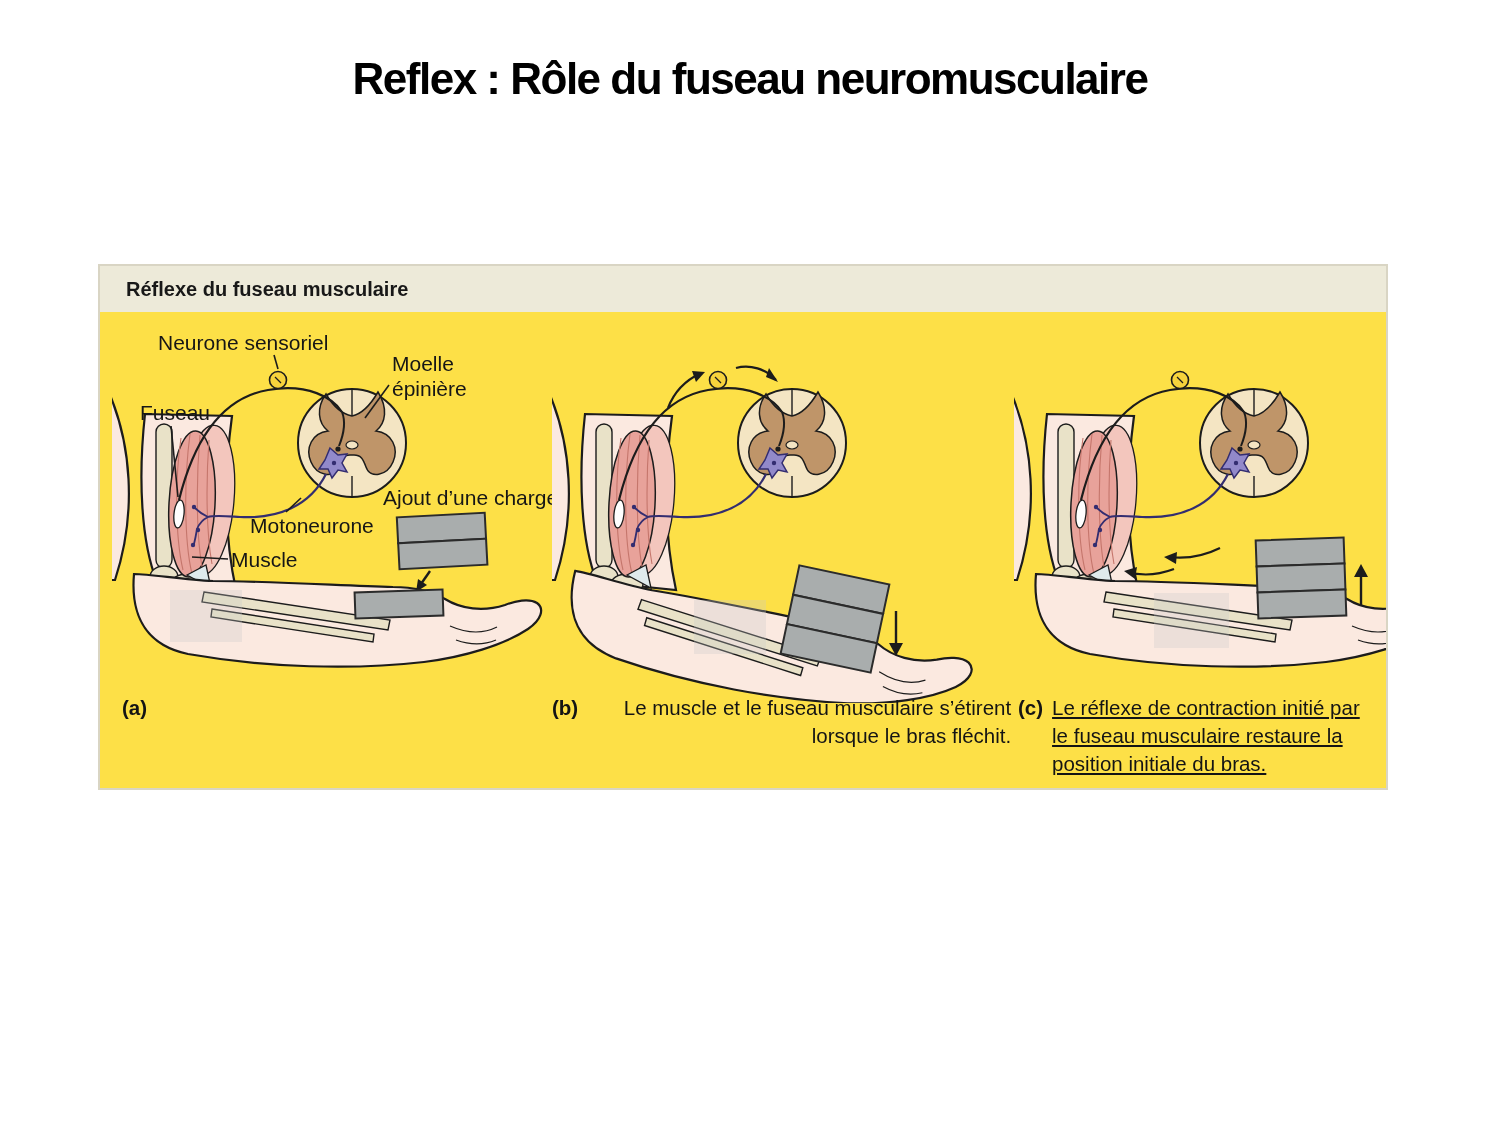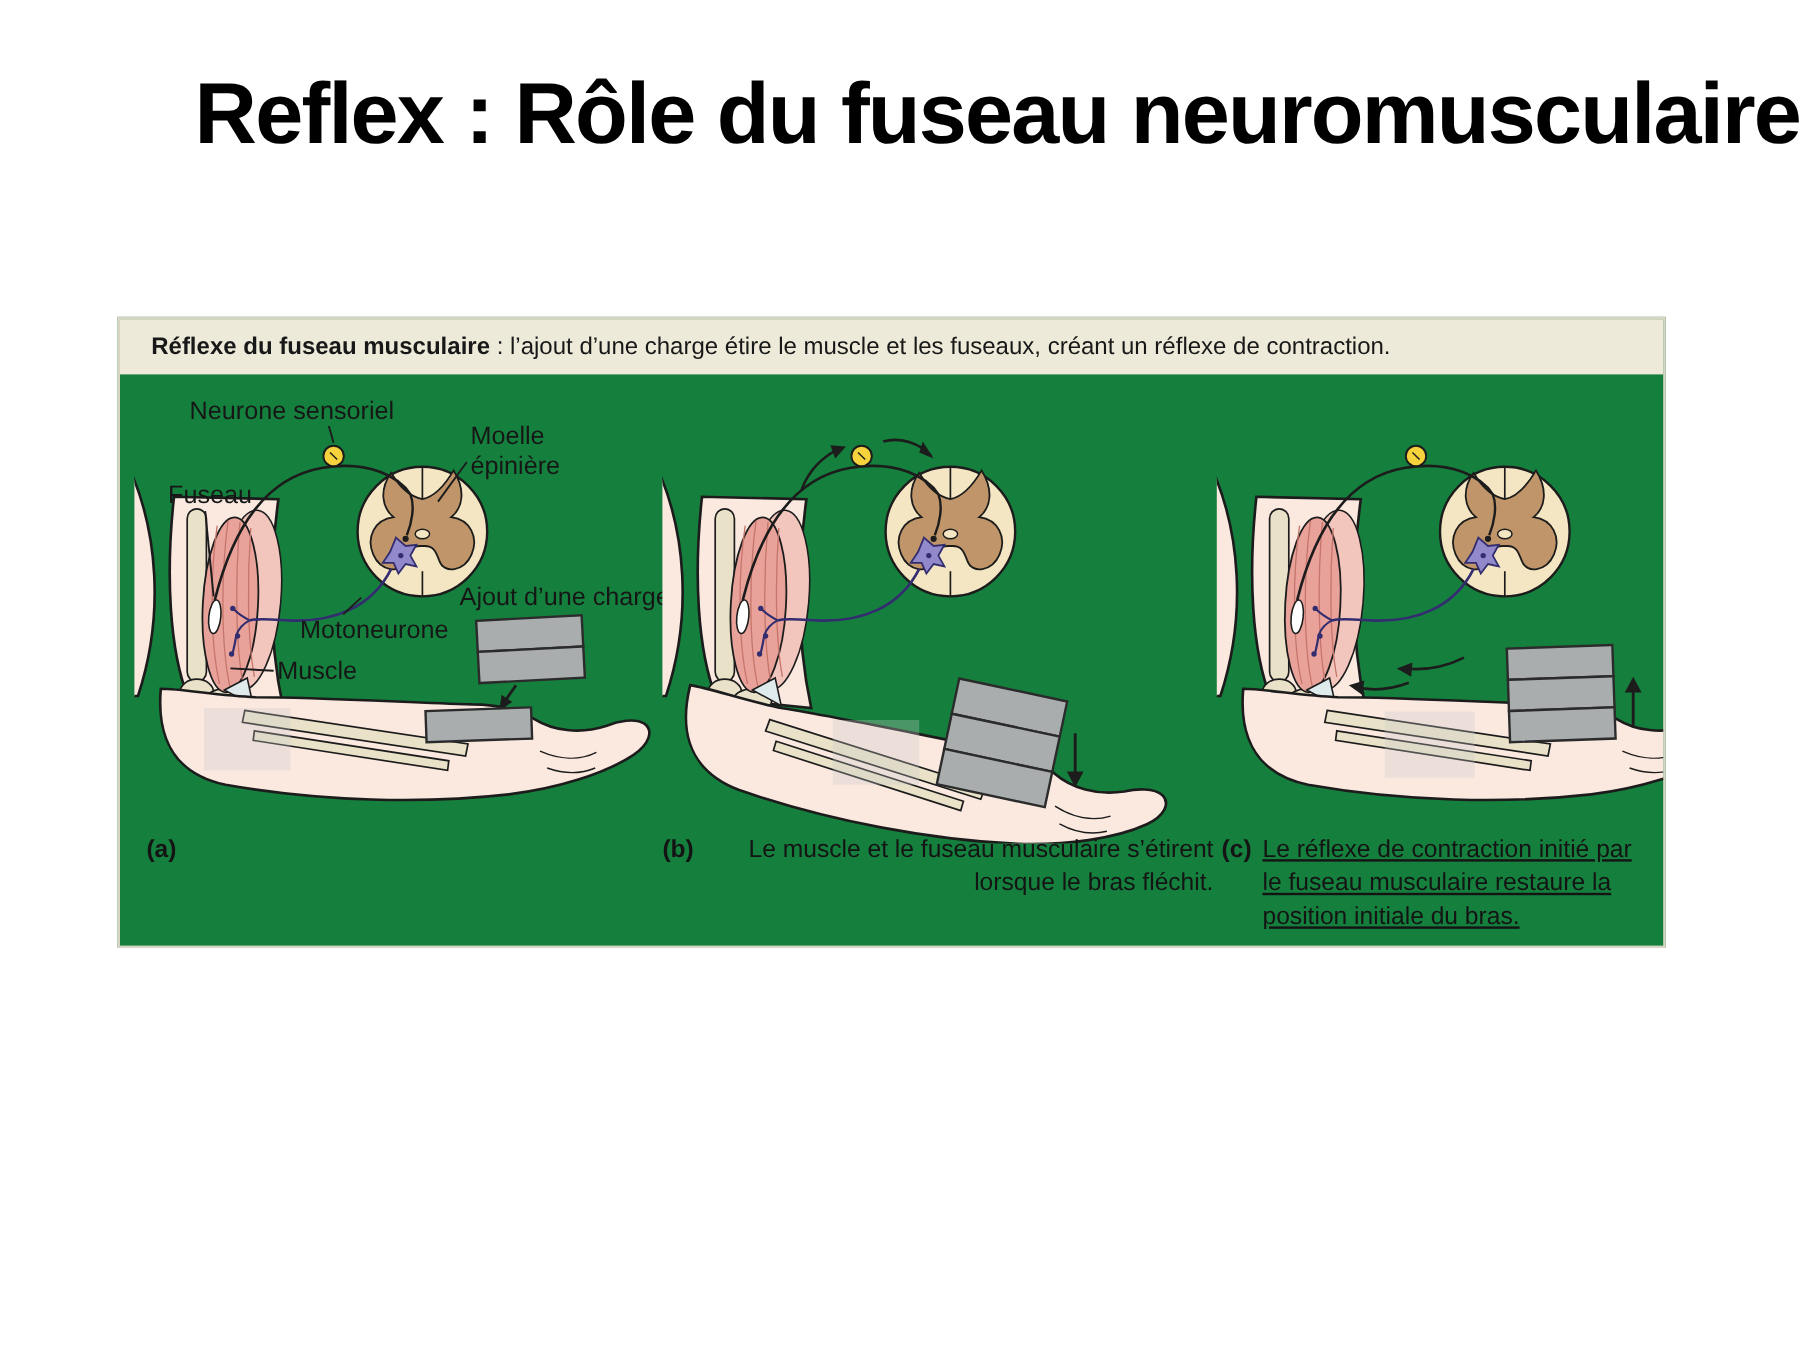--- a/index.html
+++ b/index.html
@@ -1,26 +1,26 @@
 <!DOCTYPE html>
 <html><head>
 <meta charset="utf-8">
 <style>
   html,body{margin:0;padding:0;}
   body{
     width:1500px;height:1125px;position:relative;background:#ffffff;
     font-family:"Liberation Sans", sans-serif;overflow:hidden;
   }
   .slide-title{
-    position:absolute;top:54px;left:0;width:100%;text-align:right;
-    font-size:72px;font-weight:600;letter-spacing:-1.5px;color:#000;
+    position:absolute;top:54px;left:0;width:100%;text-align:center;
+    font-size:44px;font-weight:600;letter-spacing:-1.5px;color:#000;
   }
   .figure{
     position:absolute;left:98px;top:264px;width:1290px;height:526px;
-    background:#15803d;border:2px solid #d9d5c4;box-sizing:border-box;
+    background:#fde047;border:2px solid #d9d5c4;box-sizing:border-box;
   }
   .figure-header{
     position:absolute;left:0;top:0;right:0;height:46px;background:#edead9;
     display:flex;align-items:center;padding-left:26px;box-sizing:border-box;
     font-size:20px;color:#181818;white-space:pre-wrap;
   }
   .figure-header .hb{font-weight:700;}
   .panel{position:absolute;top:62px;height:375px;}
   .panel svg{display:block;position:absolute;left:0;top:0;}
   .panel-a{left:12px;width:462px;padding-left:24px;}
@@ -90,21 +90,21 @@
       <rect x="0" y="0" width="88" height="26" fill="#a9adad" stroke="#2b2b2b" stroke-width="2"></rect>
     </g>
   </defs>
 </svg>
 
 <div class="slide-title">Reflex : Rôle du fuseau neuromusculaire</div>
 
 <div class="figure">
 
   <div class="figure-header">
-    <span class="hb">Réflexe du fuseau musculaire</span><span> : l’ajout d’une charge étire le muscle et les fuseaux, créant un réflexe de contraction.</span>
+    <span class="hb">Réflexe du fuseau musculaire</span>
   </div>
 
   <div class="panel panel-a">
     <svg width="462" height="375" viewBox="0 0 462 375">
       <use href="#g-torso"></use>
       <use href="#g-cord"></use>
       <use href="#g-upperarm"></use>
       <use href="#g-forearm"></use>
       <rect x="58" y="262" width="72" height="52" fill="#c9c9c9" opacity="0.3"></rect>
       <use href="#g-neurons"></use>

